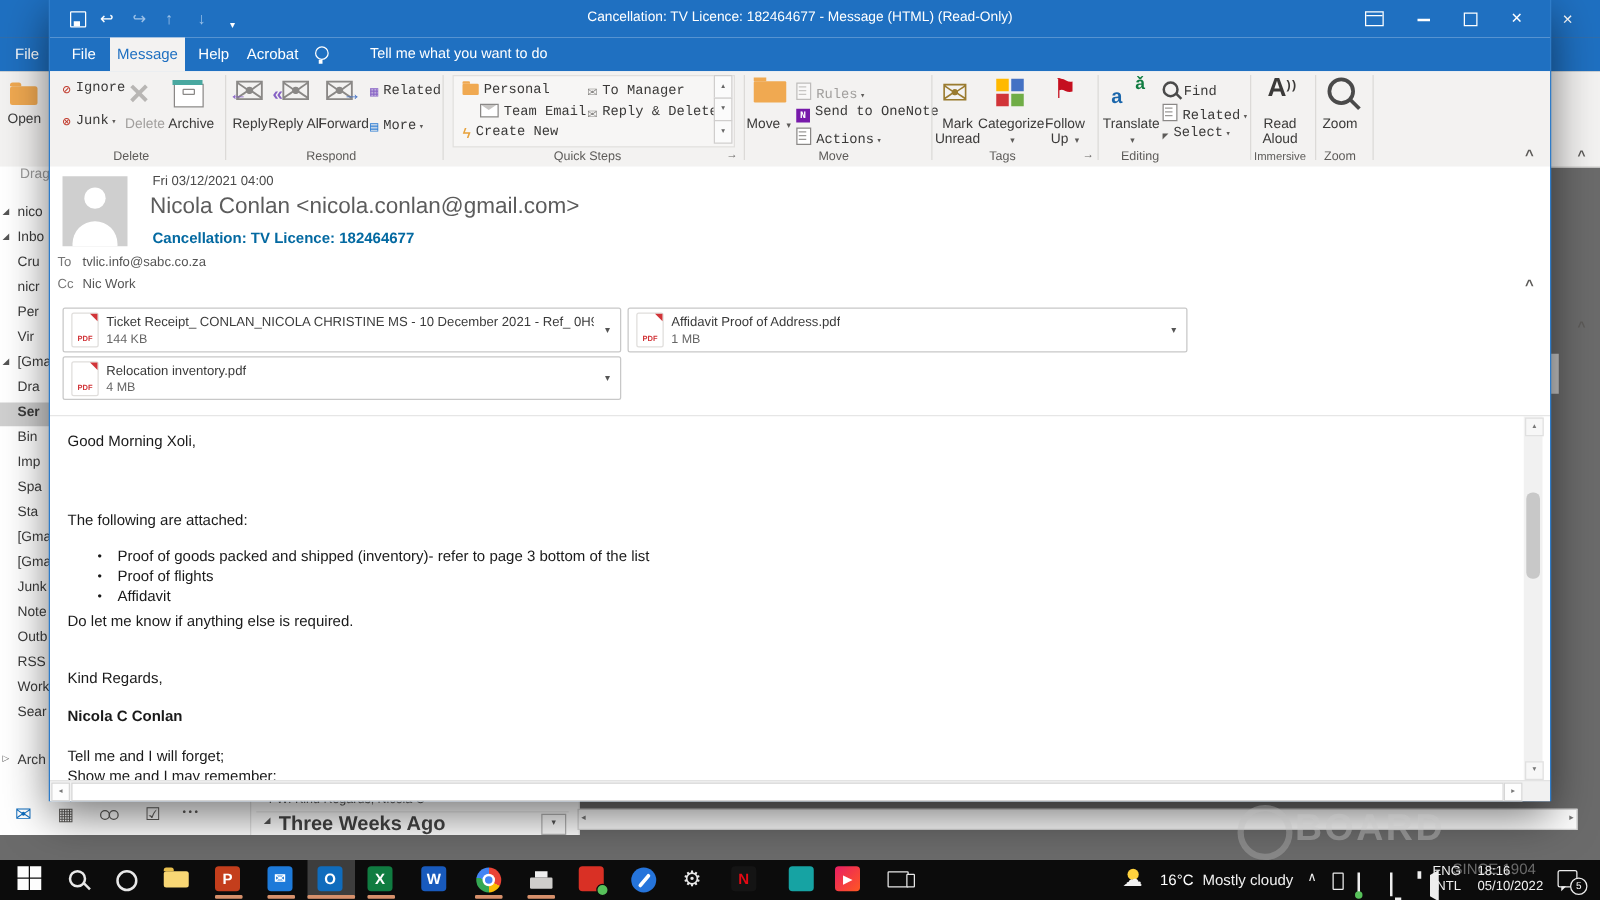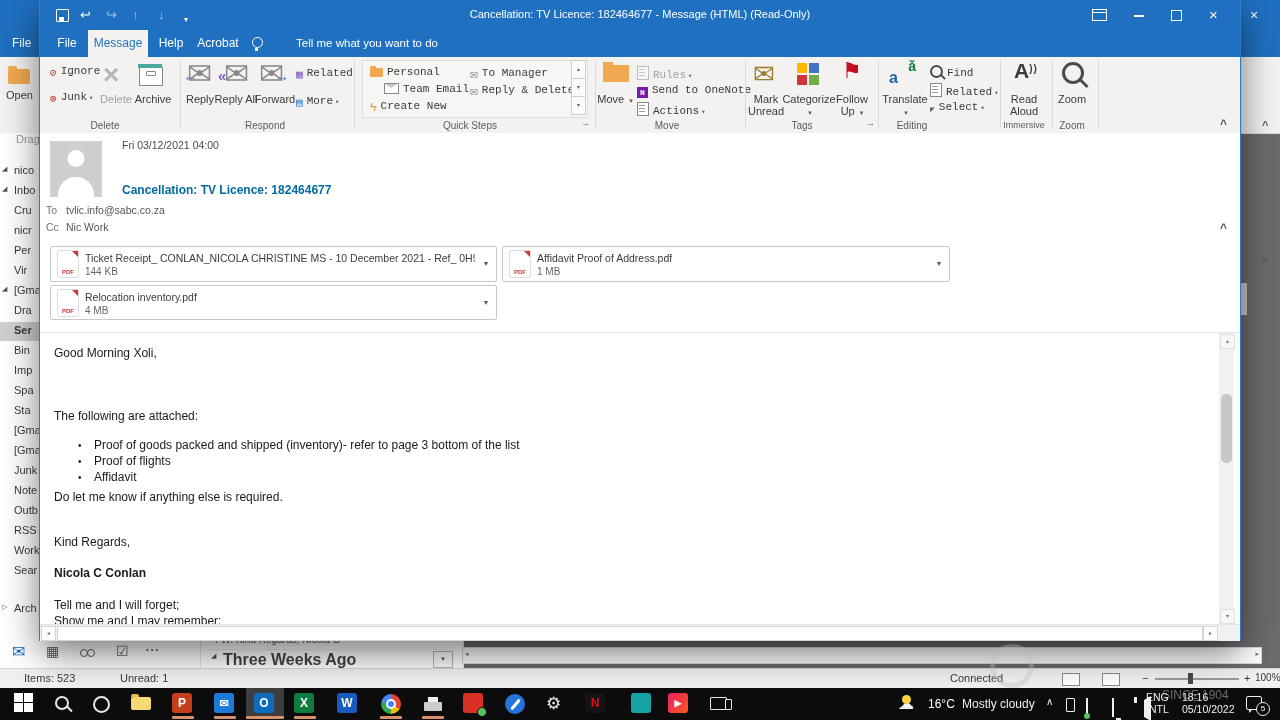--- a/index.html
+++ b/index.html
@@ -253,32 +253,20 @@
       <span class="abs" style="left:232px;top:19px;width:18px;height:15px;background:#fdfdfd;border:1px solid #b5b5b5;text-align:center;font-size:7px;color:#555;line-height:14px;">▾</span>
     </div>
 
     <div class="bg-hscroll">
       <span class="abs" style="left:2px;top:2px;font-size:7px;color:#777;">◂</span>
       <span class="abs" style="right:2px;top:2px;font-size:7px;color:#777;">▸</span>
     </div>
     <span class="abs" style="left:1262px;top:256px;font-size:11px;font-weight:bold;color:#5d5b59;">^</span>
     <div class="abs" style="left:1240px;top:283px;width:7px;height:32px;background:#c6c6c6;"></div>
 
-    <div class="bg-status">
-      <span class="stx" style="left:24px;">Items: 523</span>
-      <span class="stx" style="left:120px;">Unread: 1</span>
-      <span class="stx" style="left:950px;">Connected</span>
-      <span class="viewic" style="left:1062px;top:4px;"></span>
-      <span class="viewic" style="left:1102px;top:4px;"></span>
-      <span class="stx" style="left:1142px;">−</span>
-      <div class="abs" style="left:1155px;top:9px;width:84px;height:2px;background:#9a9a9a;"></div>
-      <div class="abs" style="left:1188px;top:4px;width:5px;height:11px;background:#4a4a4a;"></div>
-      <span class="stx" style="left:1244px;">+</span>
-      <span class="stx" style="left:1255px;font-size:10px;">100%</span>
-    </div>
   </div>
 
   <div class="msgwin">
     <div class="titlebar">
       <span class="savic" style="left:16px;top:9px;"></span>
       <span class="qat" style="left:40px;">↩</span>
       <span class="qat dis" style="left:66px;">↪</span>
       <span class="qat dis" style="left:92px;">↑</span>
       <span class="qat dis" style="left:118px;">↓</span>
       <span class="qat" style="left:144px;font-size:8px;top:12px;">▾</span>
@@ -378,20 +366,21 @@
       <div class="blb" style="left:1008px;top:36px;width:48px;">Zoom</div>
       <div class="glabel" style="left:1002px;width:60px;">Zoom</div>
       <div class="sep" style="left:1058px;"></div>
 
       <span class="abs" style="left:1180px;top:60px;font-size:12px;font-weight:bold;color:#5d5b59;">^</span>
     </div>
 
     <div class="mhead">
       <div class="avatar"></div>
       <span class="abs" style="left:82px;top:6px;font-size:10.5px;color:#4a4a4a;">Fri 03/12/2021 04:00</span>
+      <span class="abs" style="left:80px;top:21px;font-size:18px;color:#5c5c5c;white-space:nowrap;">Nicola Conlan &lt;nicola.conlan@gmail.com&gt;</span>
       <span class="abs" style="left:82px;top:50px;font-size:12px;font-weight:bold;color:#0369a1;">Cancellation: TV Licence: 182464677</span>
       <span class="abs" style="left:6px;top:71px;font-size:10.5px;color:#757575;">To</span>
       <span class="abs" style="left:26px;top:71px;font-size:10.5px;color:#555;">tvlic.info@sabc.co.za</span>
       <span class="abs" style="left:6px;top:88px;font-size:10.5px;color:#757575;">Cc</span>
       <span class="abs" style="left:26px;top:88px;font-size:10.5px;color:#555;">Nic Work</span>
       <span class="abs" style="left:1180px;top:88px;font-size:12px;font-weight:bold;color:#5d5b59;">^</span>
     </div>
 
     <div class="attachrow">
       <div class="chip" style="left:10px;top:5px;width:445px;">
@@ -530,14 +519,15 @@
     </div>
     <div class="abs" style="left:1182px;top:3px;">
       <div class="tsm">18:16</div>
       <div class="tsm">05/10/2022</div>
     </div>
     <span class="badgeic" style="left:1246px;top:8px;"></span>
     <span class="badgenum" style="left:1256px;top:14px;">5</span>
   </div>
 
   <div class="wm" style="left:990px;top:644px;width:34px;height:34px;border:5px solid rgba(190,190,190,.35);border-radius:50%;"></div>
+  <span class="wm" style="left:1036px;top:646px;font-size:30px;letter-spacing:2px;">BOARD</span>
   <span class="wm" style="left:1162px;top:688px;font-size:12px;font-weight:normal;color:rgba(200,200,200,.5);">SINCE 1904</span>
 </div>
 
 </body></html>

